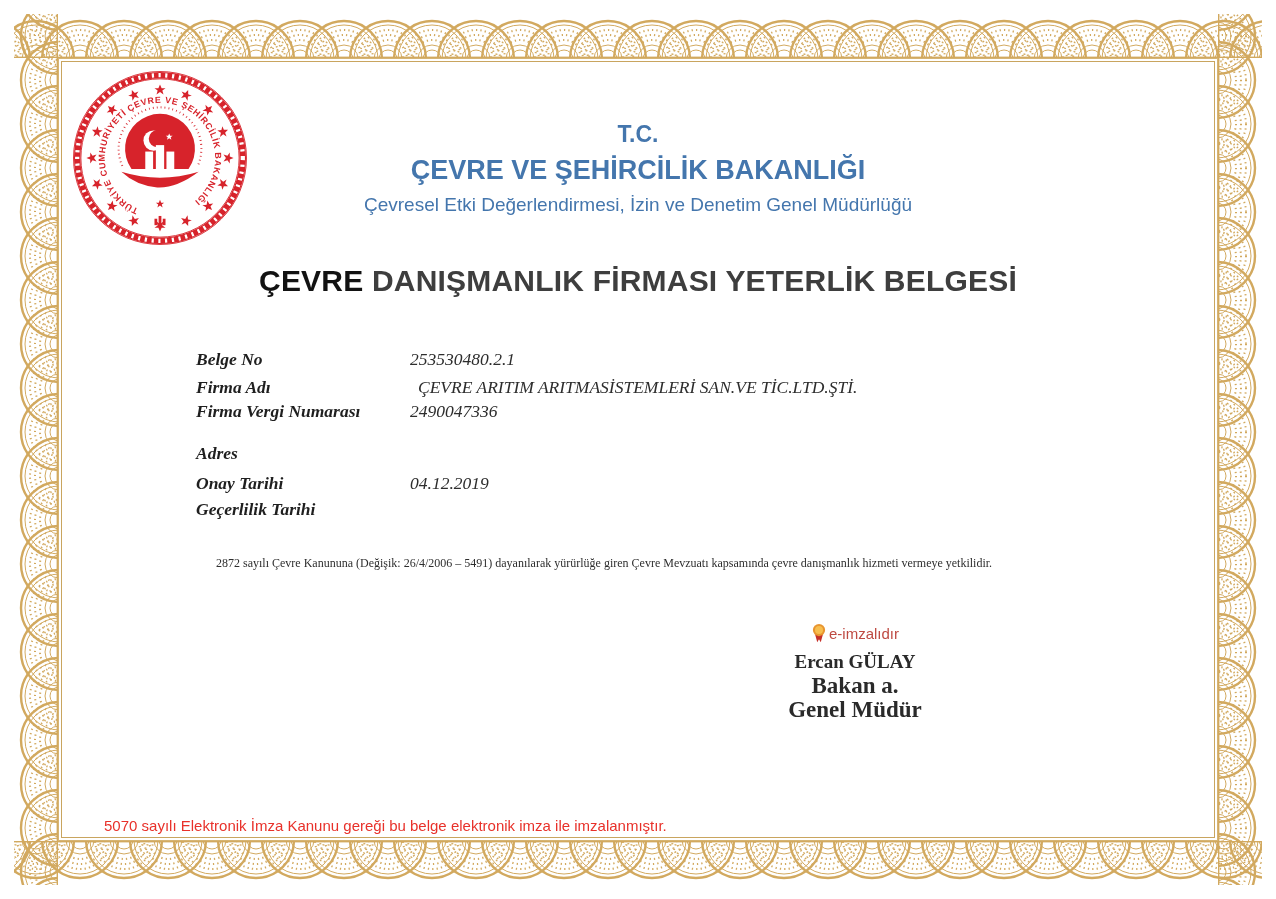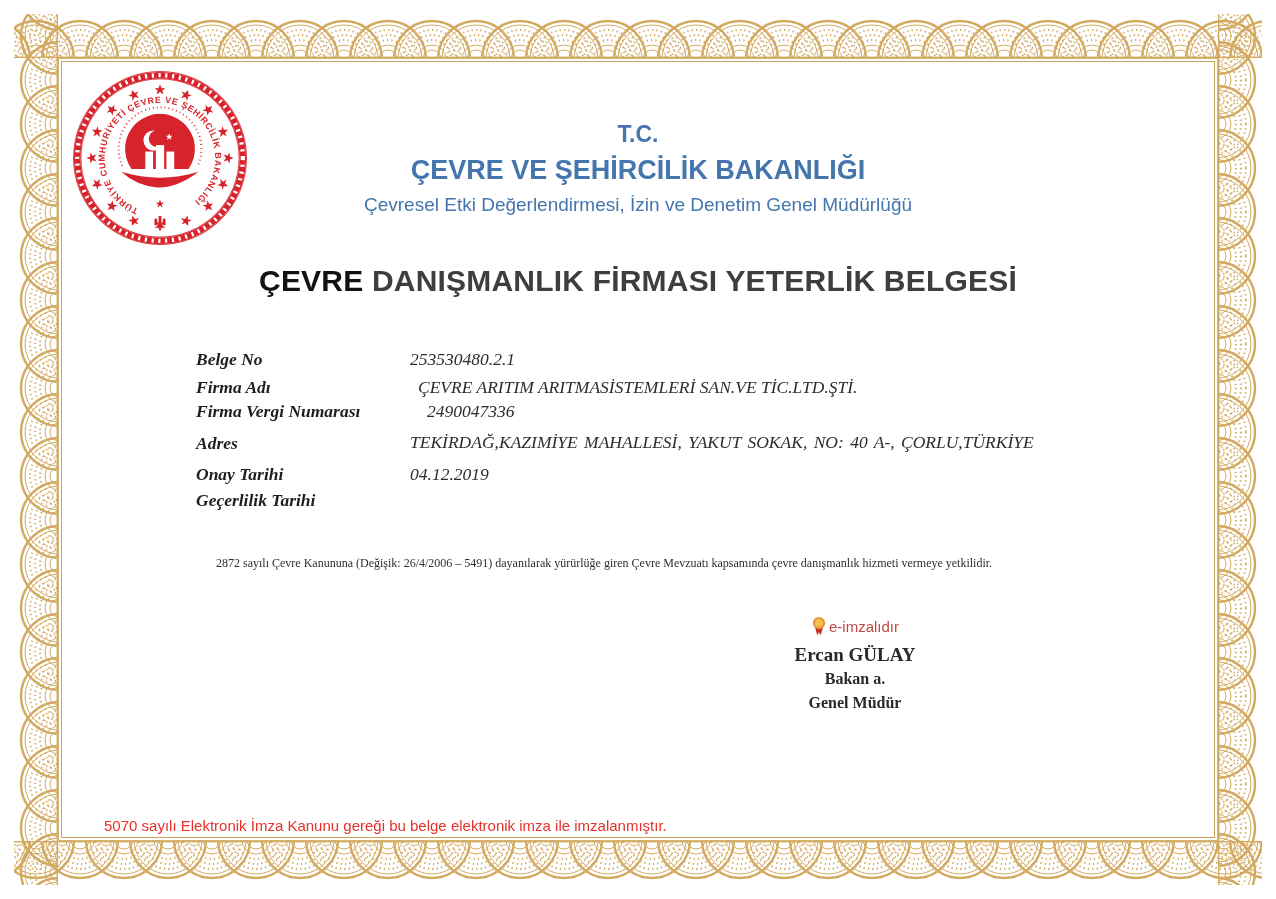--- a/index.html
+++ b/index.html
@@ -22,33 +22,33 @@
              font-size:30px;font-weight:bold;letter-spacing:0.2px;}
   .doc-title .t1{color:#121212;}
   .doc-title .t2{color:#3E3E3E;}
   .fields{position:absolute;left:196px;top:348px;width:888px;
           font-family:"Liberation Serif",serif;font-size:17.5px;color:#2D2D2D;}
   .frow{display:flex;align-items:flex-start;font-style:italic;}
   .frow .flabel{width:214px;flex:0 0 214px;font-weight:bold;color:#1F1F1F;line-height:22px;}
   .frow .fvalue{flex:1;line-height:22px;}
   .frow.r1{margin-bottom:6px;}
   .frow.r2{margin-bottom:2px;gap:8px;}
-  .frow.r3{margin-bottom:8px;gap:17px;}
+  .frow.r3{margin-bottom:20px;}
   .frow.r4{margin-bottom:8px;align-items:center;}
   .frow.r4 .fvalue{max-width:674px;text-align:justify;line-height:25px;word-spacing:2px;}
   .frow.r5{margin-bottom:4px;}
   .paragraph{position:absolute;left:128px;top:550px;width:950px;
              font-family:"Liberation Serif",serif;font-size:12px;line-height:26px;
              color:#2E2E2E;text-align:justify;text-indent:88px;margin:0;}
   .signature{position:absolute;left:755px;top:616px;width:200px;text-align:center;}
-  .esign-row{display:flex;align-items:center;justify-content:center;gap:2px;}
+  .esign-row{display:flex;align-items:center;justify-content:center;gap:2px;margin-top:7px;}
   .esign-label{font-size:15px;color:#BE4A42;}
   .sig-name{font-family:"Liberation Serif",serif;font-weight:bold;font-size:19px;
             color:#2A2A2A;margin-top:6px;line-height:23px;}
-  .sig-line{font-family:"Liberation Serif",serif;font-weight:bold;font-size:16px;
+  .sig-line{font-family:"Liberation Serif",serif;font-weight:bold;font-size:23px;
             color:#2A2A2A;margin-top:2px;line-height:22px;}
   .footer-note{position:absolute;left:104px;top:817px;font-size:15px;color:#E8312A;}
 </style>
 </head>
 <body>
 
 <div class="page">
 
   <svg class="bstrip top" width="1248" height="44">
     <defs>
@@ -258,21 +258,20 @@
     <div class="frow r2">
       <div class="flabel">Firma Adı</div>
       <div class="fvalue">ÇEVRE ARITIM ARITMASİSTEMLERİ SAN.VE TİC.LTD.ŞTİ.</div>
     </div>
     <div class="frow r3">
       <div class="flabel">Firma Vergi Numarası</div>
       <div class="fvalue">2490047336</div>
     </div>
     <div class="frow r4">
       <div class="flabel">Adres</div>
-      <div class="fvalue">TEKİRDAĞ,KAZIMİYE MAHALLESİ, YAKUT SOKAK, NO: 40 A-, ÇORLU,TÜRKİYE</div>
     </div>
     <div class="frow r5">
       <div class="flabel">Onay Tarihi</div>
       <div class="fvalue">04.12.2019</div>
     </div>
     <div class="frow r6">
       <div class="flabel">Geçerlilik Tarihi</div>
     </div>
   </div>
 

